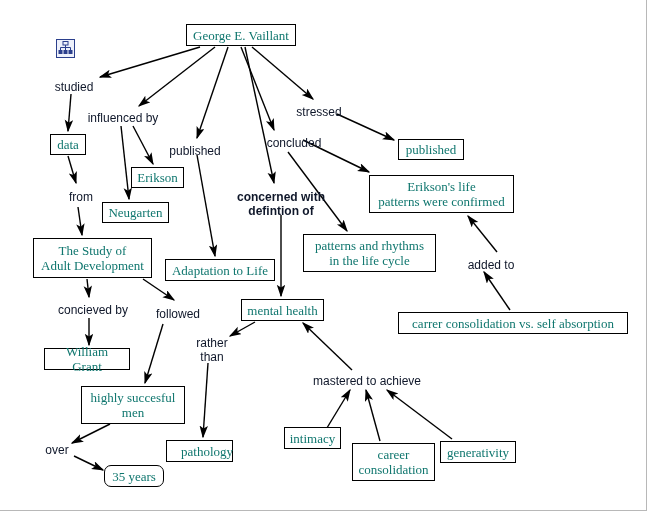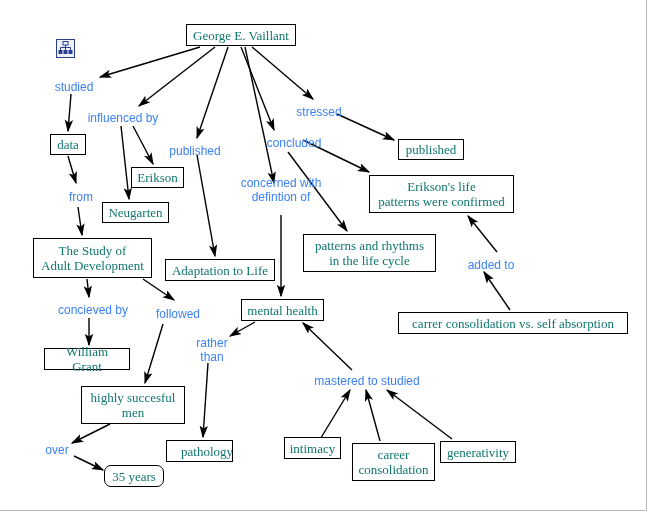--- a/index.html
+++ b/index.html
@@ -71,21 +71,21 @@
     padding: 1px 5px;
     white-space: pre-line;
   }
 
   
   .linklabel {
     position: absolute;
     font-family: "Liberation Sans", "DejaVu Sans", sans-serif;
     font-size: 12px;
     line-height: 14px;
-    color: #3b82f6;
+    color: #0f172a;
     text-align: center;
     white-space: pre-line;
   }
 </style>
 </head>
 <body>
 
 <div id="canvas" style="width: 647px; height: 511px;">
 
 
@@ -155,37 +155,37 @@
 in the life cycle</div>
       <div class="node" style="left: 33px; top: 238px; width: 119px; height: 40px; border-color: rgb(0, 0, 0);">The Study of
 Adult Development</div>
       <div class="node" style="left: 165px; top: 259px; width: 110px; height: 22px; border-color: rgb(0, 0, 0);">Adaptation to Life</div>
       <div class="node" style="left: 241px; top: 299px; width: 83px; height: 22px; border-color: rgb(0, 0, 0);">mental health</div>
       <div class="node" style="left: 398px; top: 312px; width: 230px; height: 22px; border-color: rgb(0, 0, 0);">carrer consolidation vs. self absorption</div>
       <div class="node" style="left: 44px; top: 348px; width: 86px; height: 22px; border-color: rgb(0, 0, 0);">William Grant</div>
       <div class="node" style="left: 81px; top: 386px; width: 104px; height: 38px; border-color: rgb(0, 0, 0);">highly succesful
 men</div>
       <div class="node" style="left: 166px; top: 440px; width: 67px; height: 22px; border-color: rgb(0, 0, 0); padding-left: 20px;">pathology</div>
-      <div class="node" style="left: 284px; top: 437px; width: 57px; height: 22px; border-color: rgb(0, 0, 0);">intimacy</div>
+      <div class="node" style="left: 284px; top: 427px; width: 57px; height: 22px; border-color: rgb(0, 0, 0);">intimacy</div>
       <div class="node" style="left: 352px; top: 443px; width: 83px; height: 38px; border-color: rgb(0, 0, 0);">career
 consolidation</div>
       <div class="node" style="left: 440px; top: 441px; width: 76px; height: 22px; border-color: rgb(0, 0, 0);">generativity</div>
       <div class="node" style="left: 104px; top: 465px; width: 60px; height: 22px; border-color: rgb(0, 0, 0); border-radius: 7px;">35 years</div>
     </div>
   <div id="label-layer">
       <div class="linklabel" style="left: 47px; top: 80px; width: 54px;">studied</div>
       <div class="linklabel" style="left: 81px; top: 111px; width: 84px;">influenced by</div>
       <div class="linklabel" style="left: 163px; top: 144px; width: 64px;">published</div>
       <div class="linklabel" style="left: 290px; top: 105px; width: 58px;">stressed</div>
       <div class="linklabel" style="left: 248px; top: 136px; width: 68px; margin-left: 12px;">concluded</div>
-      <div class="linklabel" style="left: 233px; top: 176px; width: 96px;">concerned with
+      <div class="linklabel" style="left: 233px; top: 190px; width: 96px; font-weight: bold;">concerned with
 defintion of</div>
       <div class="linklabel" style="left: 64px; top: 190px; width: 34px;">from</div>
       <div class="linklabel" style="left: 53px; top: 303px; width: 80px;">concieved by</div>
       <div class="linklabel" style="left: 150px; top: 307px; width: 56px;">followed</div>
       <div class="linklabel" style="left: 190px; top: 336px; width: 44px;">rather
 than</div>
       <div class="linklabel" style="left: 463px; top: 258px; width: 56px;">added to</div>
-      <div class="linklabel" style="left: 306px; top: 374px; width: 122px;">mastered to studied</div>
+      <div class="linklabel" style="left: 306px; top: 374px; width: 122px;">mastered to achieve</div>
       <div class="linklabel" style="left: 40px; top: 443px; width: 34px;">over</div>
     </div>
 
 </div>
 
 </body></html>

